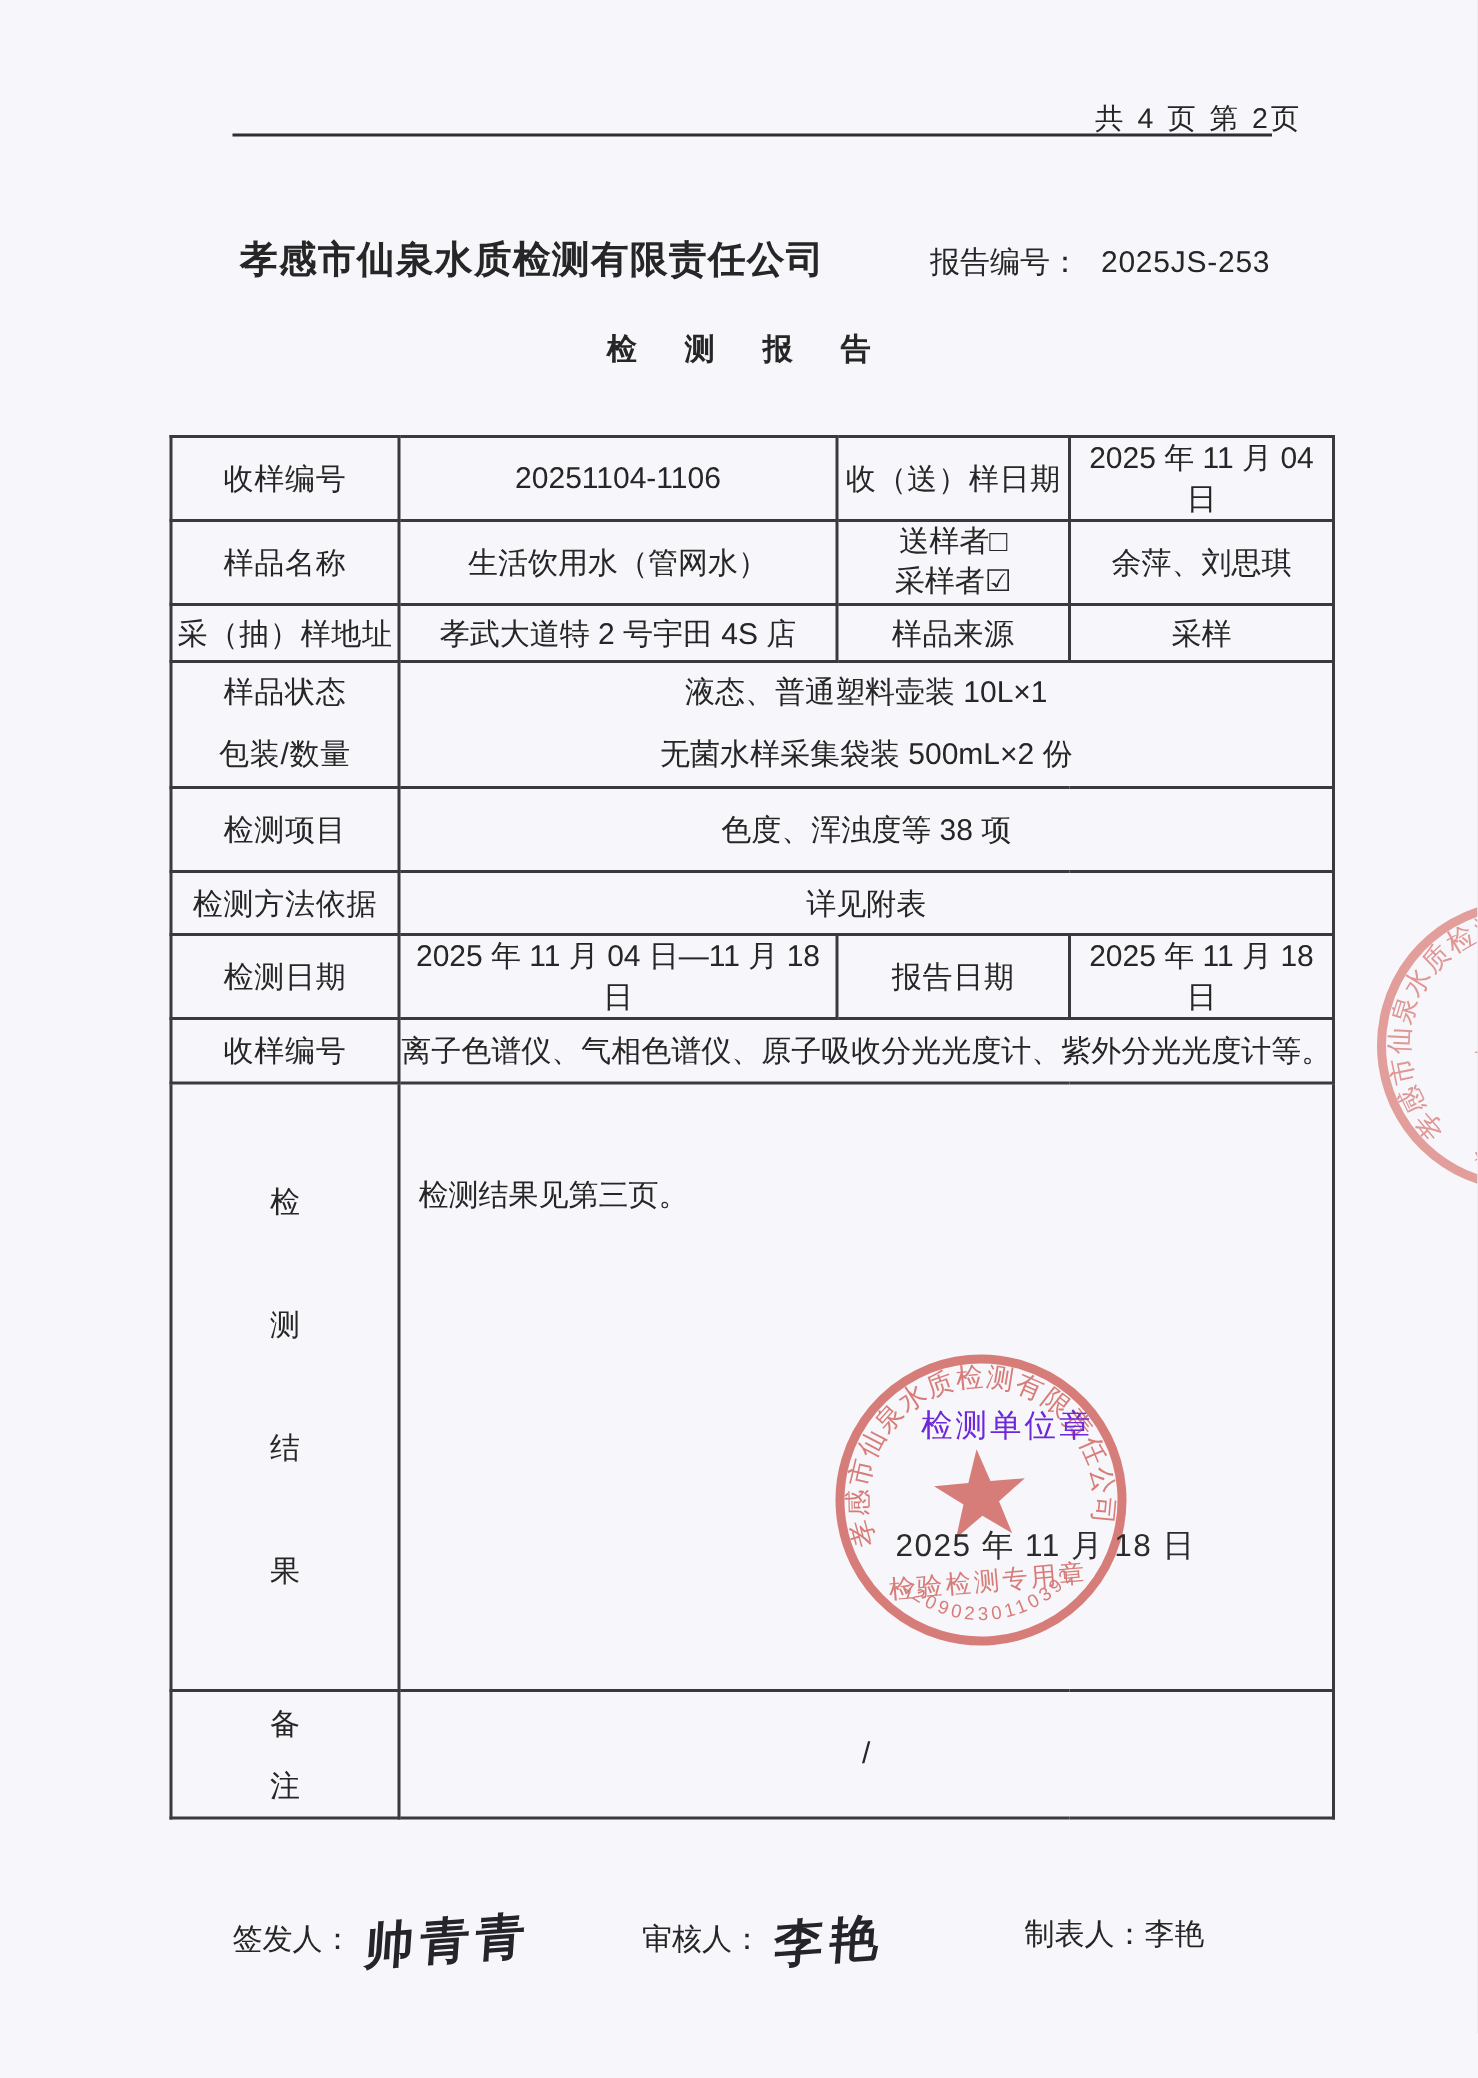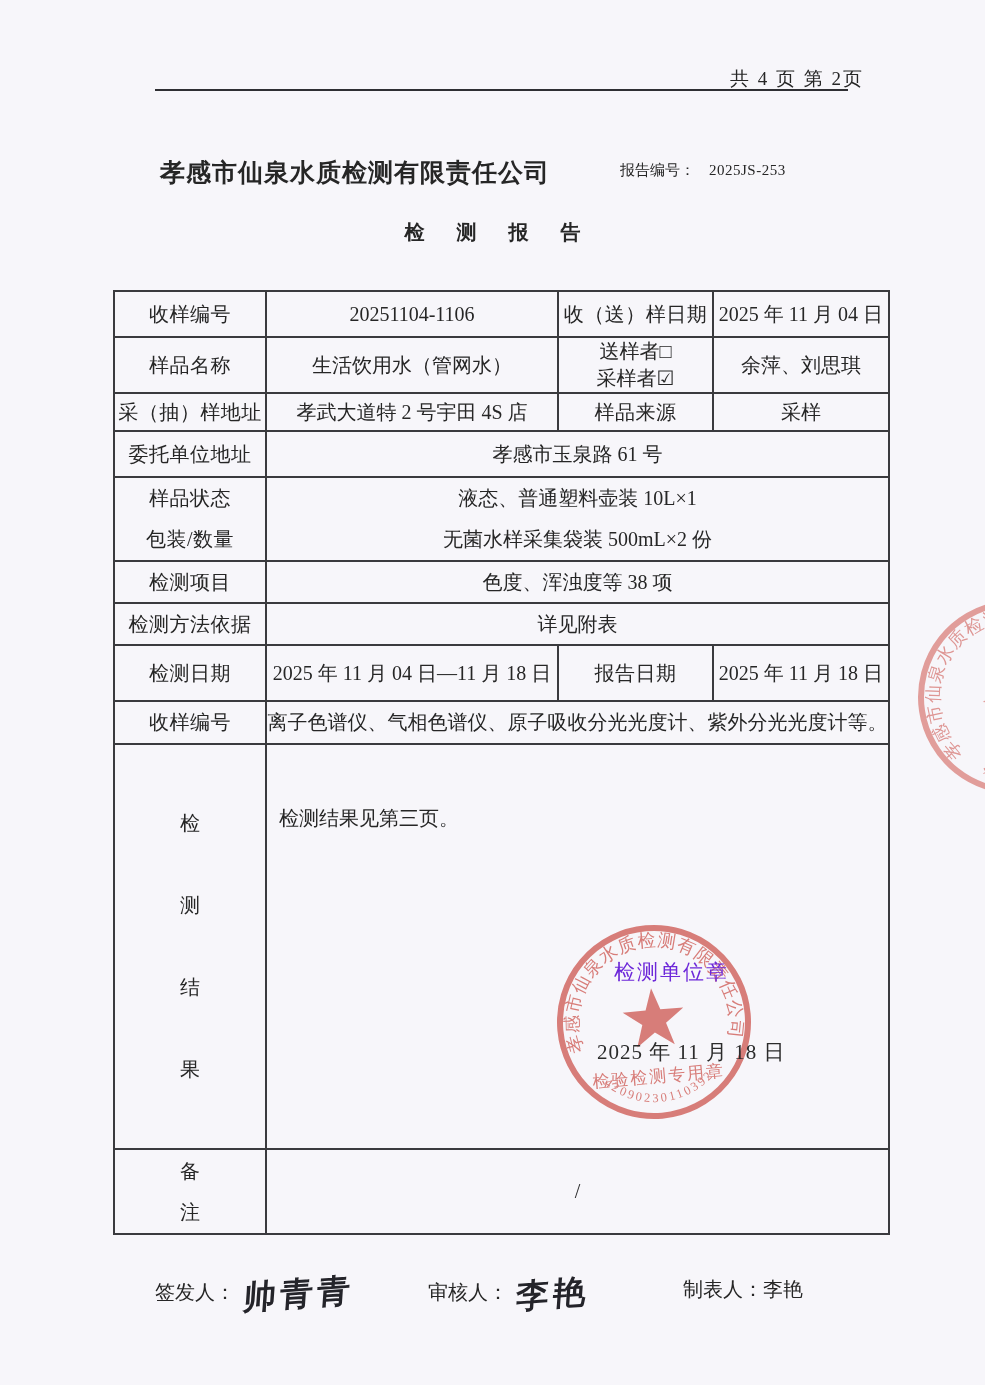--- a/index.html
+++ b/index.html
@@ -1,38 +1,38 @@
 <!DOCTYPE html>
 <html><head>
 <meta charset="utf-8">
 <style>
   html,body{margin:0;padding:0;background:#e8e8ec;}
   .page{
     position:relative;
     width:985px;height:1385px;
     background:#f7f6fa;
     overflow:hidden;
-    font-family:Liberation Serif, serif;
+    font-family:Liberation Sans, sans-serif;
     color:#262626;
   }
   .page-info{
     position:absolute;left:730px;top:66px;
     font-size:19px;letter-spacing:2px;white-space:nowrap;
   }
   .header-rule{
     position:absolute;left:155px;top:89px;width:693px;height:2px;
     background:#2f2f33;
   }
   .company{
     position:absolute;left:160px;top:156px;
     font-size:25px;font-weight:600;letter-spacing:1px;white-space:nowrap;
   }
   .report-no{
     position:absolute;left:620px;top:161px;
-    font-size:15px;white-space:nowrap;
+    font-size:20px;white-space:nowrap;
   }
   .report-no .num{margin-left:14px;letter-spacing:.5px;}
   .doc-title{
     position:absolute;left:0;top:219px;width:985px;
     text-align:center;font-size:20px;font-weight:bold;
     letter-spacing:32px;text-indent:32px;white-space:nowrap;
   }
   table.report{
     position:absolute;left:113px;top:290px;
     width:775px;border-collapse:collapse;table-layout:fixed;padding-left:14px;
@@ -109,41 +109,37 @@
       <td>余萍、刘思琪</td>
     </tr>
 
     <tr style="height:38px">
       <td class="lbl">采（抽）样地址</td>
       <td>孝武大道特 2 号宇田 4S 店</td>
       <td class="lbl">样品来源</td>
       <td>采样</td>
     </tr>
 
-    <tr style="height:46px">
-      <td class="lbl">委托单位地址</td>
-      <td colspan="3">孝感市玉泉路 61 号</td>
-    </tr>
 
     <tr style="height:82px">
       <td class="lbl">
         <div class="state-lines">
           <div>样品状态</div>
           <div>包装/数量</div>
         </div>
       </td>
       <td colspan="3">
         <div class="state-lines">
           <div>液态、普通塑料壶装 10L×1</div>
           <div>无菌水样采集袋装 500mL×2 份</div>
         </div>
       </td>
     </tr>
 
-    <tr style="height:42px">
+    <tr style="height:56px">
       <td class="lbl">检测项目</td>
       <td colspan="3">色度、浑浊度等 38 项</td>
     </tr>
 
     <tr style="height:42px">
       <td class="lbl">检测方法依据</td>
       <td colspan="3">详见附表</td>
     </tr>
 
     <tr style="height:56px">

